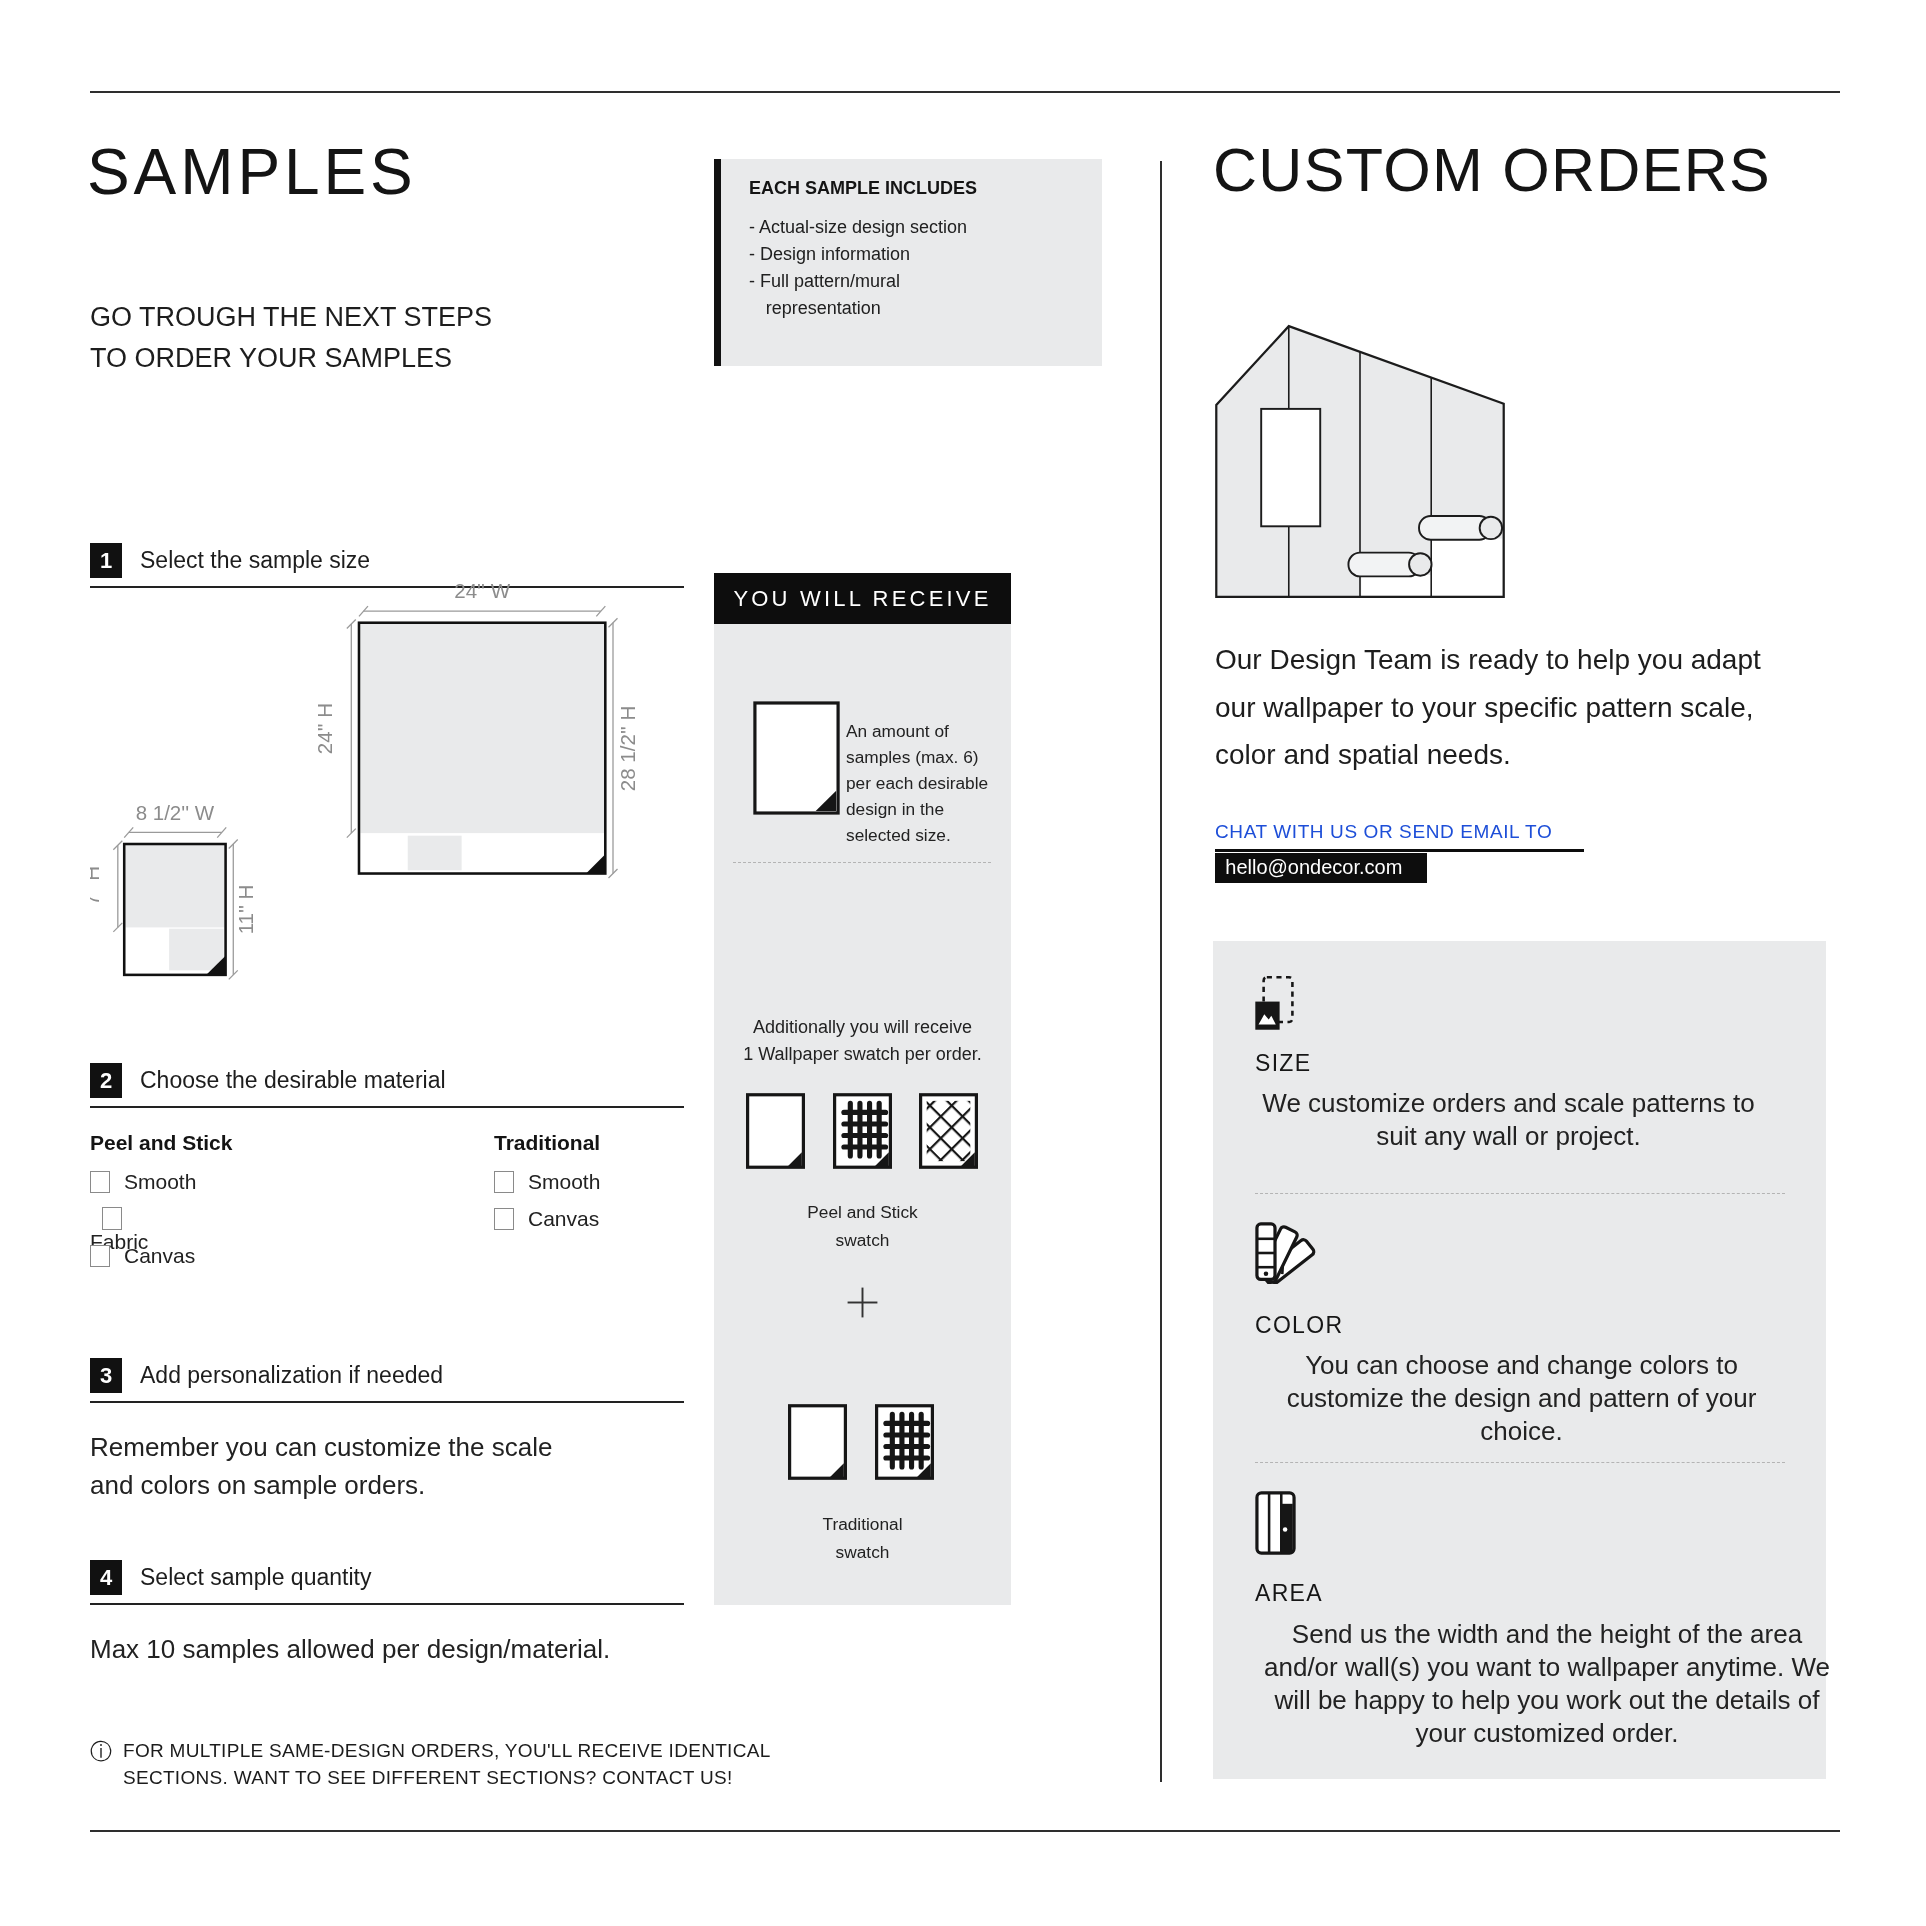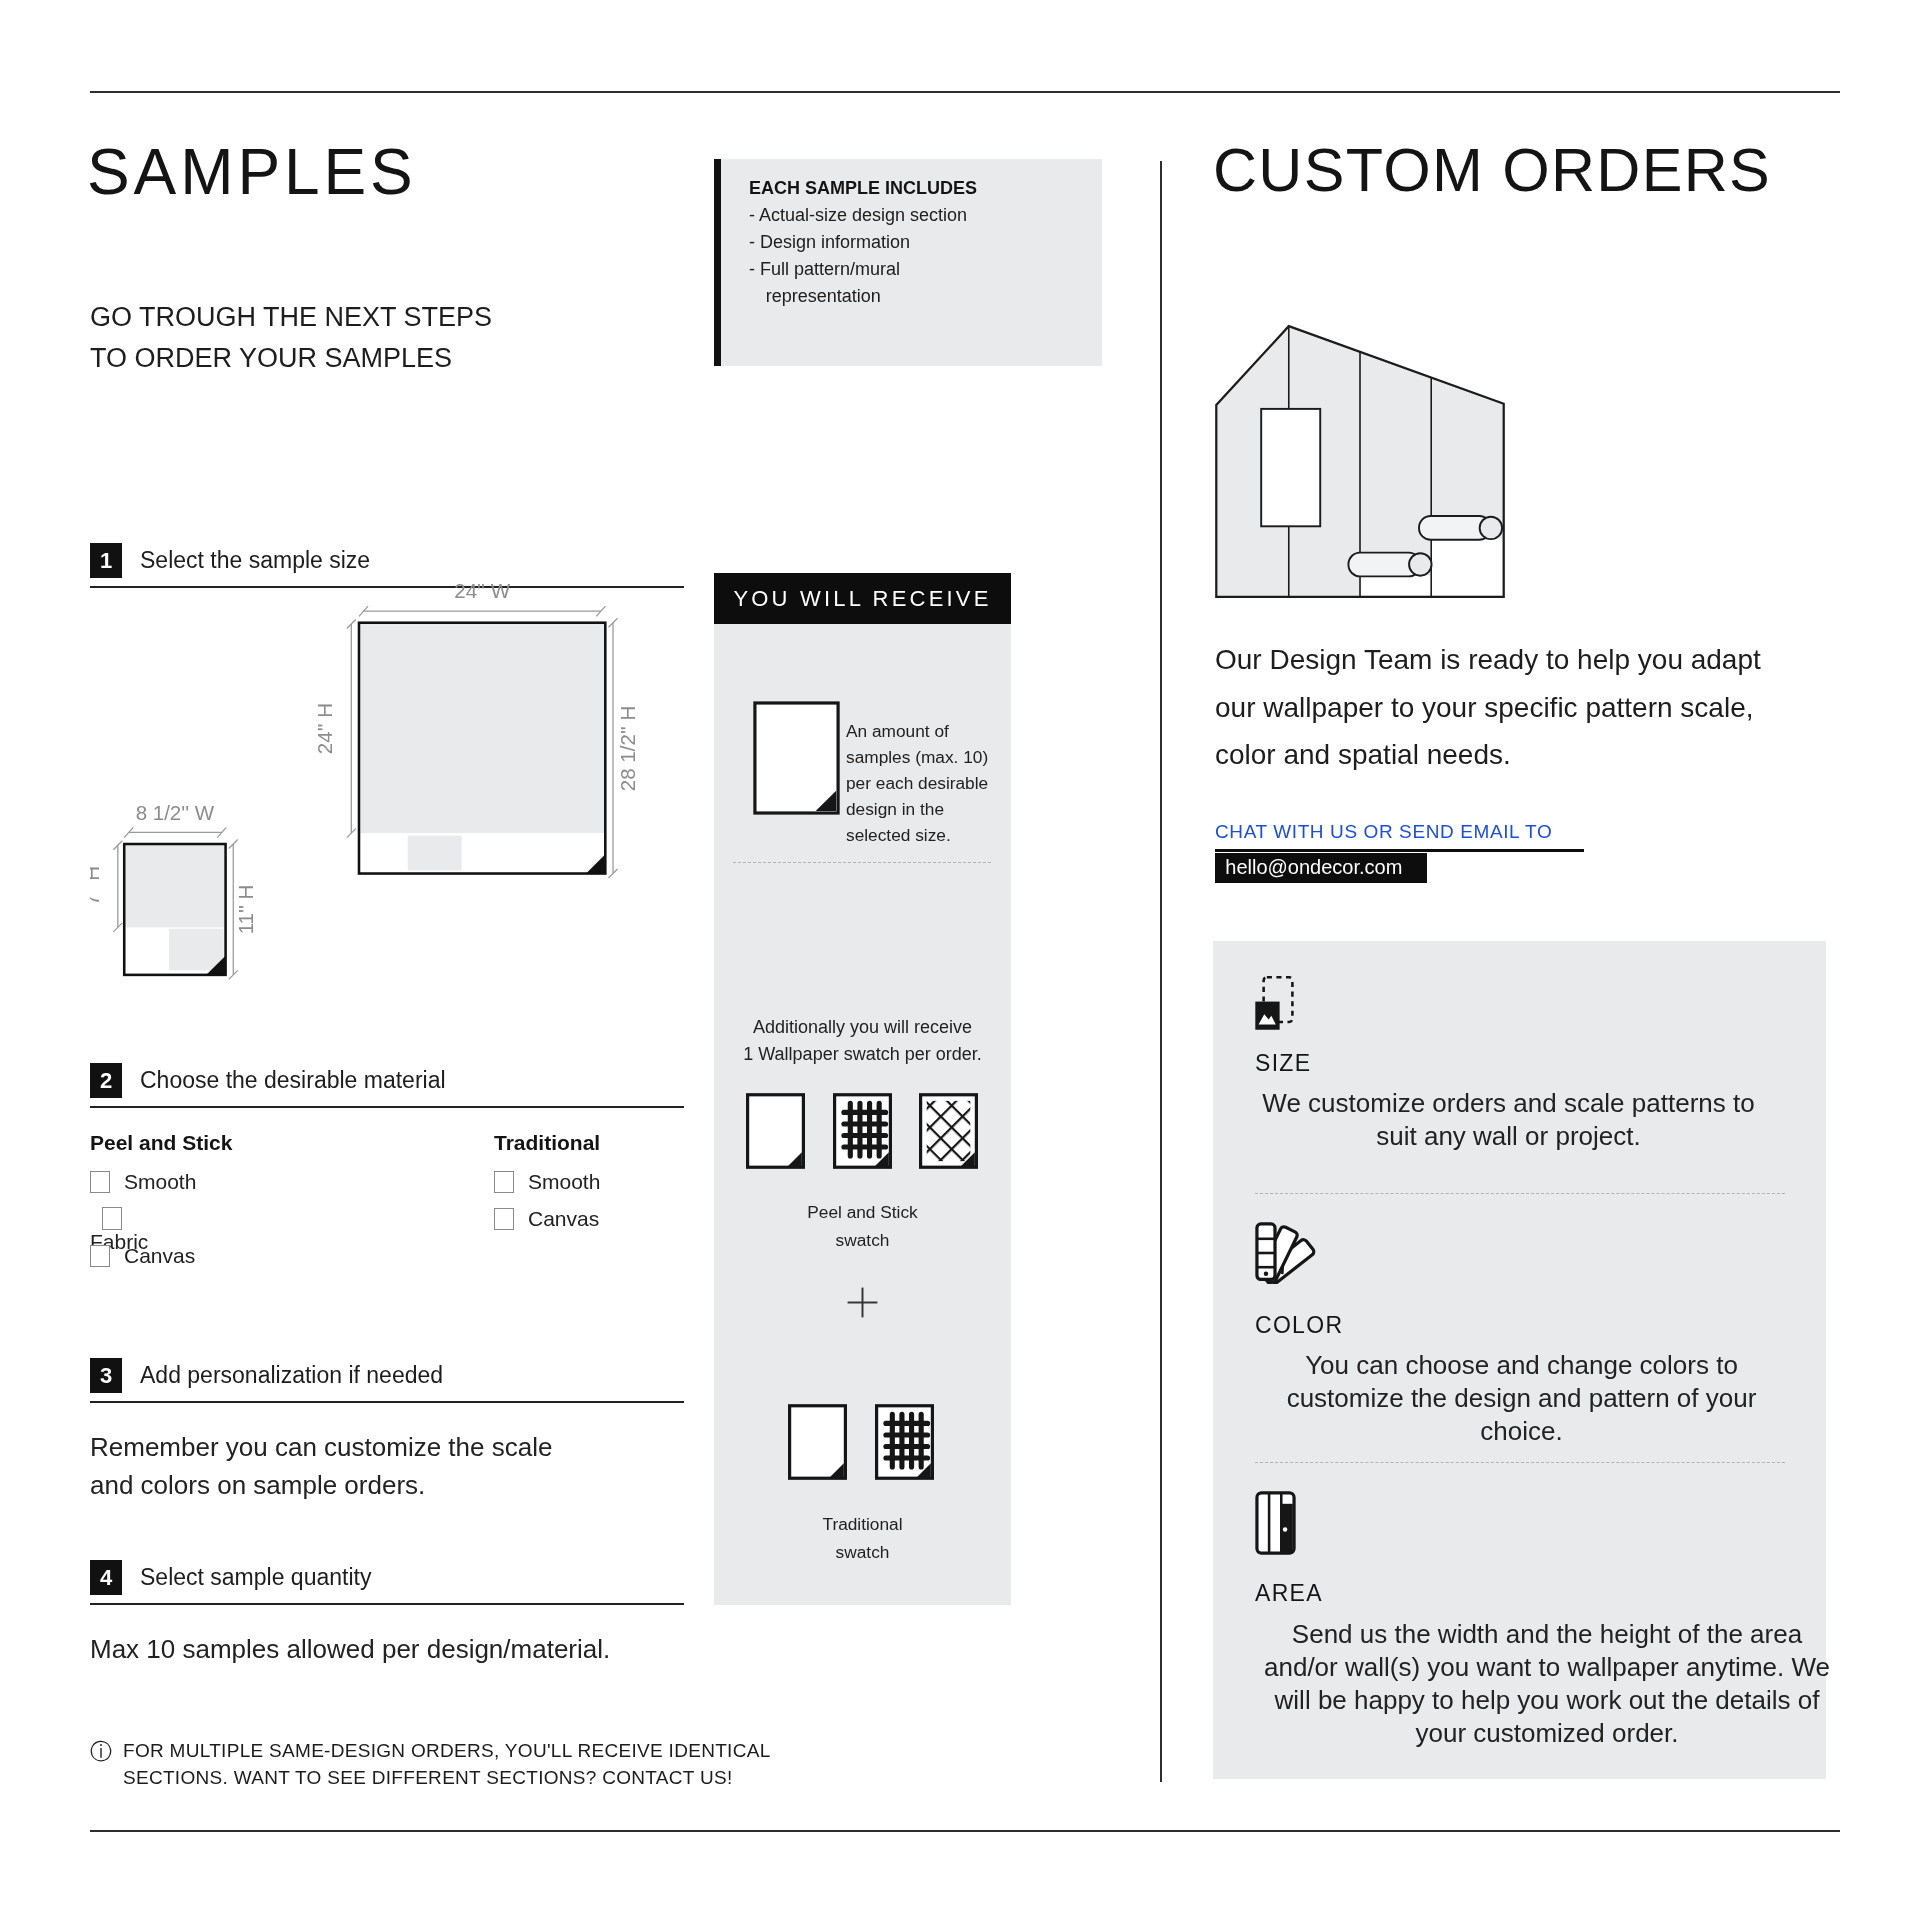--- a/index.html
+++ b/index.html
@@ -4,21 +4,21 @@
 <style>
   html,body{margin:0;padding:0;background:#fff;}
   #page{position:relative;width:1926px;height:1926px;background:#ffffff;
         font-family:"Liberation Sans", sans-serif;color:#1a1a1a;overflow:hidden;}
   .abs{position:absolute;}
   .rule{background:#2e2e2e;height:1.9px;}
   .vrule{background:#2e2e2e;width:1.9px;}
   .bigtitle{font-size:64px;font-weight:400;letter-spacing:3.9px;color:#141414;white-space:nowrap;}
   .subtitle{font-size:27px;line-height:1.5;color:#1d1d1d;}
   .inc-box{background:#e9eaeb;border-left:7.7px solid #111;box-sizing:border-box;padding:19px 19px 19px 28px;}
-  .inc-title{font-size:18px;font-weight:700;margin-bottom:3px;color:#141414;}
+  .inc-title{font-size:18px;font-weight:700;margin-bottom:15px;color:#141414;}
   .inc-item{font-size:18px;line-height:1.5;color:#202020;padding-left:16.7px;text-indent:-16.7px;white-space:pre-line;}
   .badge{background:#111;color:#fff;width:32px;height:35px;font-size:22px;font-weight:700;
          text-align:center;line-height:35px;}
   .steptitle{font-size:23px;color:#1d1d1d;line-height:35px;white-space:nowrap;}
   .stepnote{font-size:26px;line-height:1.45;color:#222;}
   .mat-head{font-size:21px;font-weight:700;color:#141414;}
   .opt-row{font-size:21px;color:#222;display:flex;align-items:center;}
   .cbox{display:inline-block;width:18px;height:20.5px;border:1.9px solid #8a8a8a;margin-right:14px;background:#fff;}
   .ywr-bar{background:#0d0d0d;color:#fff;text-align:center;font-size:22px;letter-spacing:3.2px;line-height:51px;}
   .gray-panel{background:#e9eaeb;}
@@ -150,21 +150,21 @@
   <div class="abs footnote" style="left:123px;top:1740px;">FOR MULTIPLE SAME-DESIGN ORDERS, YOU'LL RECEIVE IDENTICAL</div>
   <div class="abs footnote" style="left:123px;top:1767px;">SECTIONS. WANT TO SEE DIFFERENT SECTIONS? CONTACT US!</div>
 
   <div class="abs ywr-bar" style="left:714px;top:573px;width:297px;height:51px;">YOU WILL RECEIVE</div>
   <div class="abs gray-panel" style="left:714px;top:624px;width:297px;height:981px;">
 
     <svg class="abs" style="left:39px;top:77px;" width="87" height="114" viewBox="0 0 136 178">
       <rect x="3" y="3" width="130" height="172" fill="#fff" stroke="#161616" stroke-width="5"></rect>
       <path d="M98,172 L130,140 L130,172 Z" fill="#161616"></path>
     </svg>
-    <div class="abs recv-text" style="left:132px;top:95px;width:159px;">An amount of samples (max. 10) per each desirable design in the selected size.</div>
+    <div class="abs recv-text" style="left:132px;top:95px;width:159px;">An amount of samples (max. 6) per each desirable design in the selected size.</div>
 
     <div class="abs dashed" style="left:19px;top:238px;width:258px;"></div>
 
     <div class="abs recv-text center" style="left:0px;top:390px;width:297px;font-size:18px;">
       <div>Additionally you will receive</div>
       <div>1 Wallpaper swatch per order.</div>
     </div>
 
     <svg class="abs" style="left:32px;top:469px;" width="59" height="76" viewBox="0 0 92 118">
       <rect x="2.5" y="2.5" width="87" height="113" fill="#fff" stroke="#161616" stroke-width="5"></rect>

